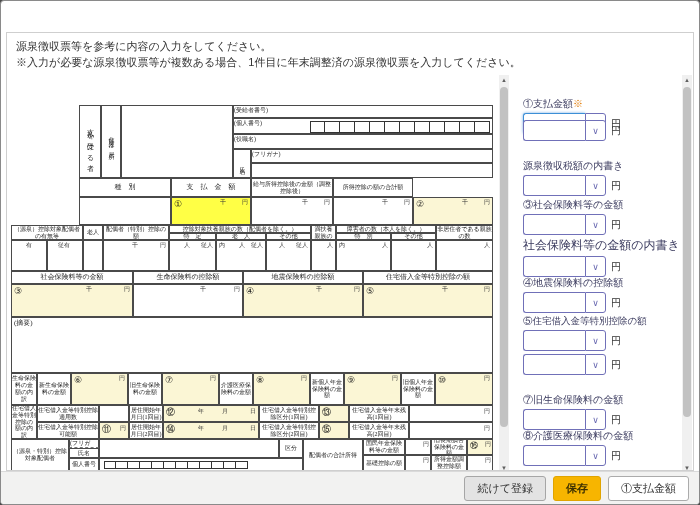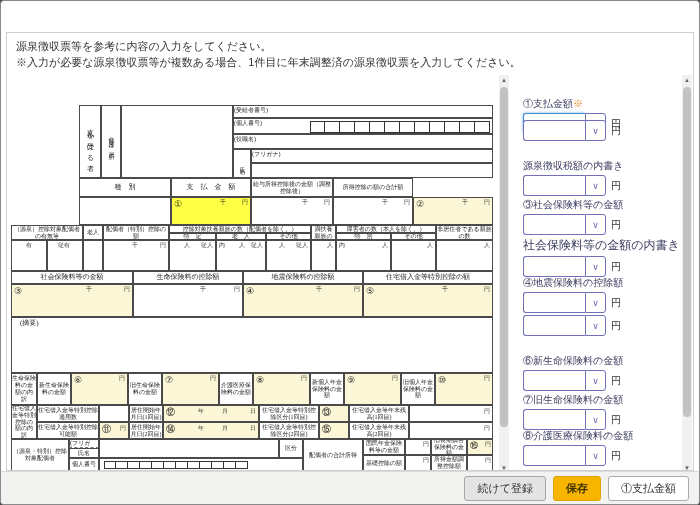--- a/index.html
+++ b/index.html
@@ -200,21 +200,21 @@
         <span class="u" style="right:40px;top:1px;">千</span>
         <span class="u" style="right:2px;top:1px;">円</span>
       </div>
       <div class="c pale" style="left:352px;top:209px;width:130px;height:33px;">
         <span class="bdg">⑤</span>
         <span class="u" style="right:44px;top:1px;">千</span>
         <span class="u" style="right:2px;top:1px;">円</span>
       </div>
 
       <div class="c" style="left:0px;top:242px;width:482px;height:56px;">
-        <span style="position:absolute;left:2px;top:1px;margin-left:6px;">(摘要)</span>
+        <span style="position:absolute;left:2px;top:1px;">(摘要)</span>
       </div>
 
       <div class="c hd lbl6" style="left:0px;top:298px;width:26px;height:32px;">生命保険料の金額の内訳</div>
       <div class="c hd lbl6" style="left:26px;top:298px;width:34px;height:32px;">新生命保険料の金額</div>
       <div class="c pale" style="left:60px;top:298px;width:57px;height:32px;">
           <span class="bdg">⑥</span>
           <span class="u" style="right:2px;top:1px;">円</span>
         </div>
       <div class="c hd lbl6" style="left:117px;top:298px;width:34px;height:32px;">旧生命保険料の金額</div>
       <div class="c pale" style="left:151px;top:298px;width:57px;height:32px;">
@@ -386,31 +386,31 @@
         <div class="frow">
           <input class="finput" value="" style="">
           <button class="fdrop">
               <span>∨</span>
             </button>
           <span class="funit">円</span>
         </div>
       </div>
 
       <div class="field" style="top:240px;">
+        <div class="flabel" style="font-size:9.5px;"><span>⑤住宅借入金等特別控除の額</span><span class="req"></span></div>
         <div class="frow">
           <input class="finput" value="" style="">
           <button class="fdrop">
               <span>∨</span>
             </button>
           <span class="funit">円</span>
         </div>
       </div>
 
       <div class="field" style="top:279px;">
-        <div class="flabel"><span>⑥新生命保険料の金額</span><span class="req"></span></div>
         <div class="frow">
           <input class="finput" value="" style="">
           <button class="fdrop">
               <span>∨</span>
             </button>
           <span class="funit">円</span>
         </div>
       </div>
 
       <div class="field" style="top:318px;">

